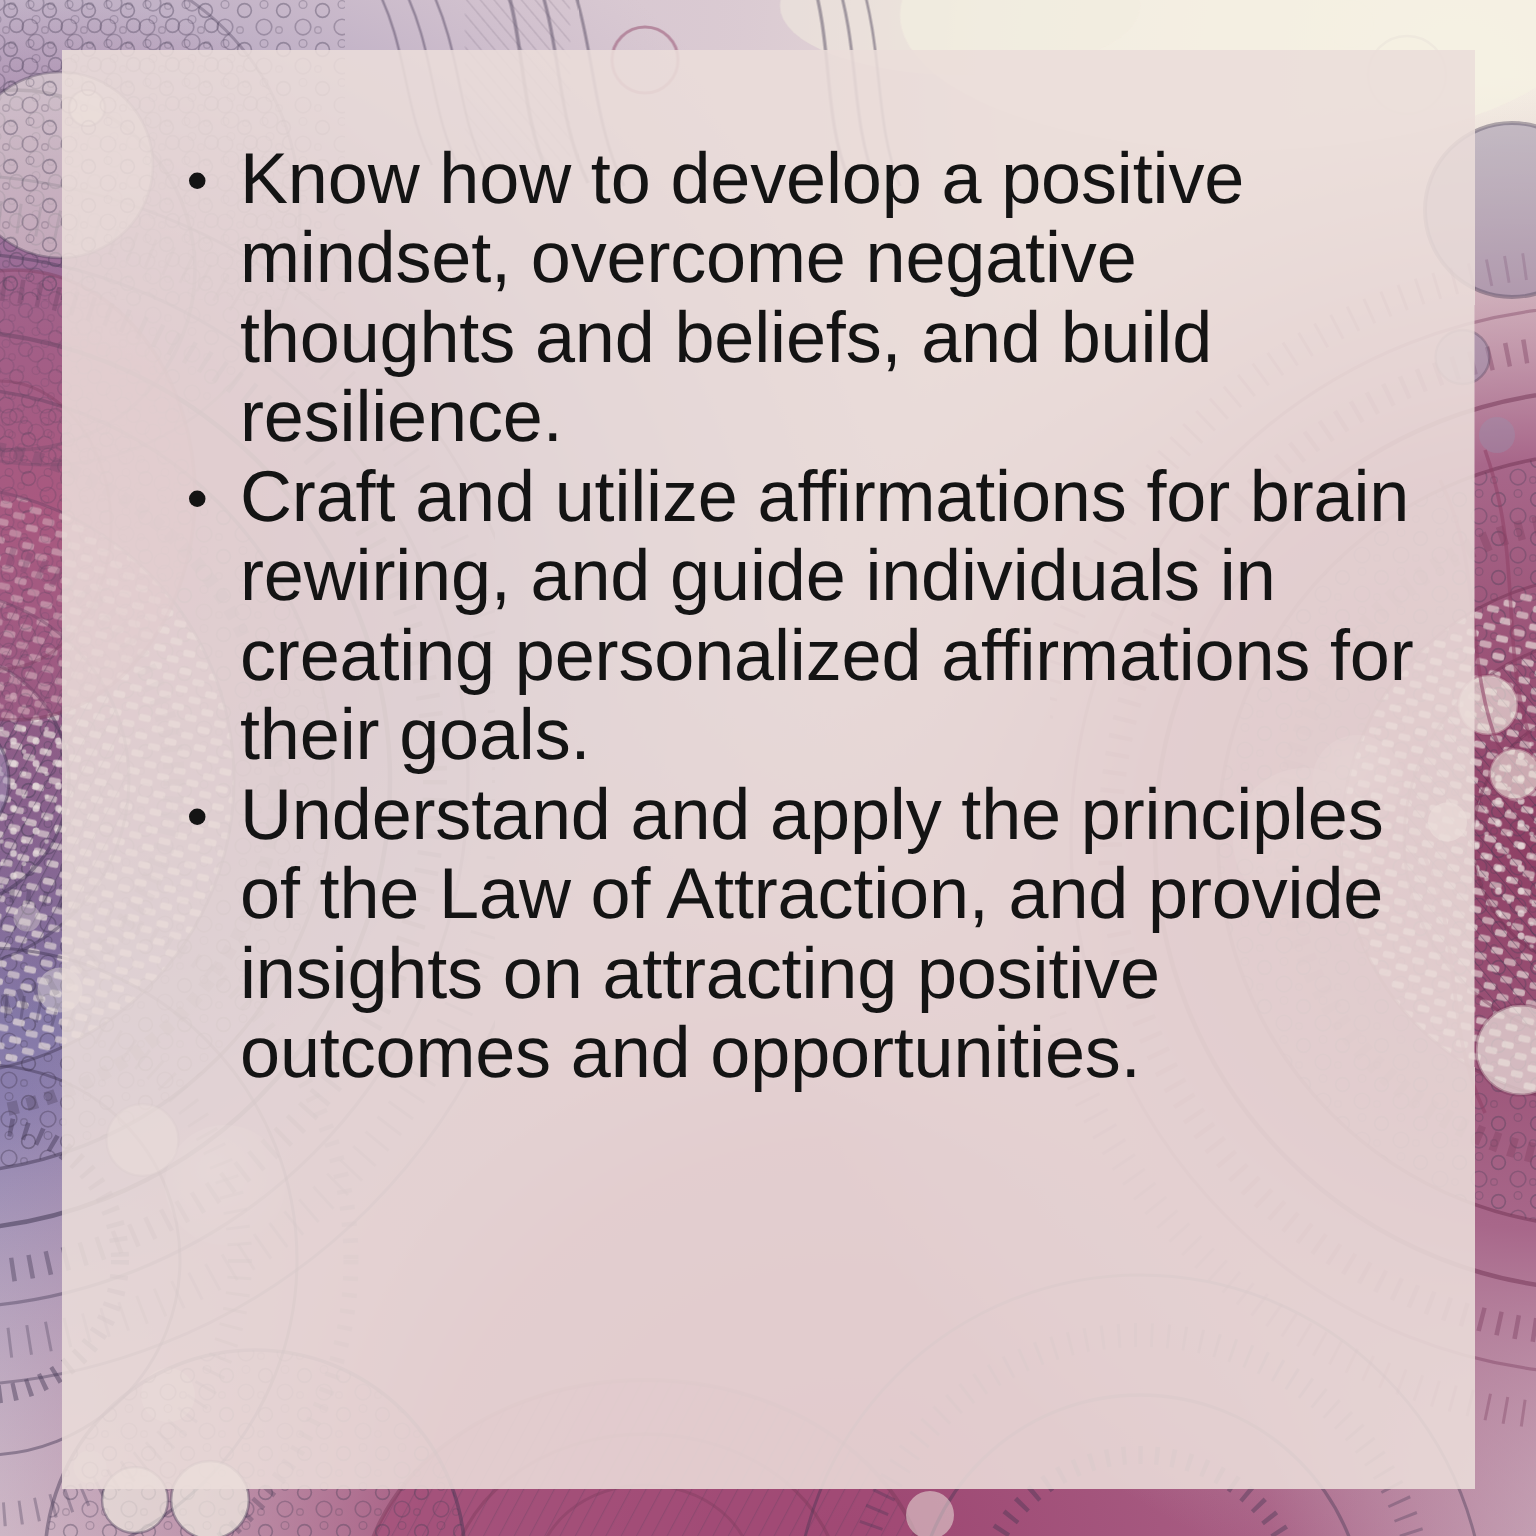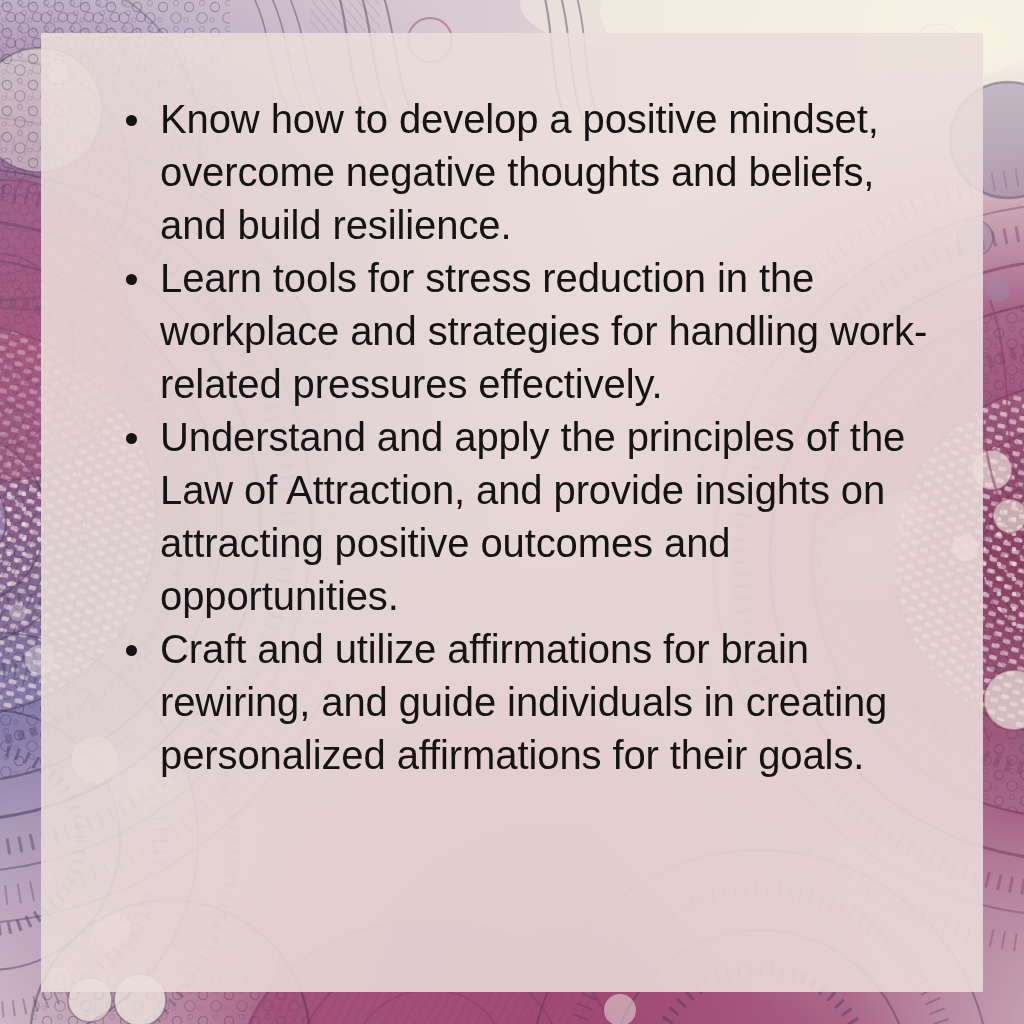--- a/index.html
+++ b/index.html
@@ -58,21 +58,21 @@
     padding: 0;
     list-style: none;
   }
 
   .bullet-item {
     position: relative;
     display: block;
     padding-left: 41px;
     margin: 0 0 0 0;
     color: #141414;
-    font-size: 40px;
+    font-size: 48px;
     line-height: 53px;
     letter-spacing: -0.1px;
     font-weight: 400;
     text-rendering: optimizeLegibility;
   }
 
   .bullet-marker {
     position: absolute;
     left: 7px;
     top: 22px;
@@ -329,32 +329,28 @@
   </div>
 
   <div id="content-panel">
     <ul id="bullet-list">
 
       <li class="bullet-item">
         <span class="bullet-marker"></span>
         <span class="bullet-text">Know how to develop a positive mindset, overcome negative thoughts and beliefs, and build resilience.</span>
       </li>
 
+
       <li class="bullet-item">
         <span class="bullet-marker"></span>
-        <span class="bullet-text">Learn tools for stress reduction in the workplace and strategies for handling work-related pressures effectively.</span>
+        <span class="bullet-text">Craft and utilize affirmations for brain rewiring, and guide individuals in creating personalized affirmations for their goals.</span>
       </li>
 
       <li class="bullet-item">
         <span class="bullet-marker"></span>
         <span class="bullet-text">Understand and apply the principles of the Law of Attraction, and provide insights on attracting positive outcomes and opportunities.</span>
       </li>
 
-      <li class="bullet-item">
-        <span class="bullet-marker"></span>
-        <span class="bullet-text">Craft and utilize affirmations for brain rewiring, and guide individuals in creating personalized affirmations for their goals.</span>
-      </li>
-
 
     </ul>
   </div>
 
 </div>
 
 </body></html>

